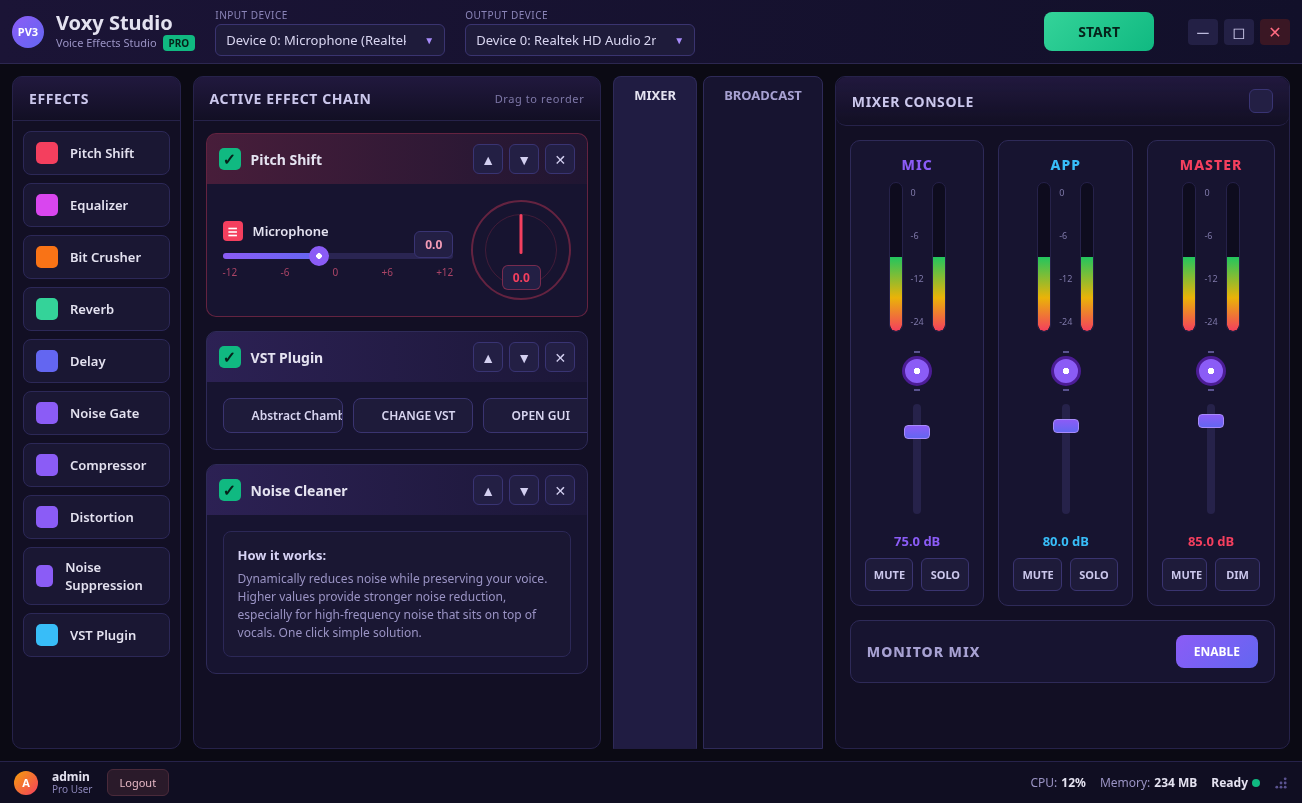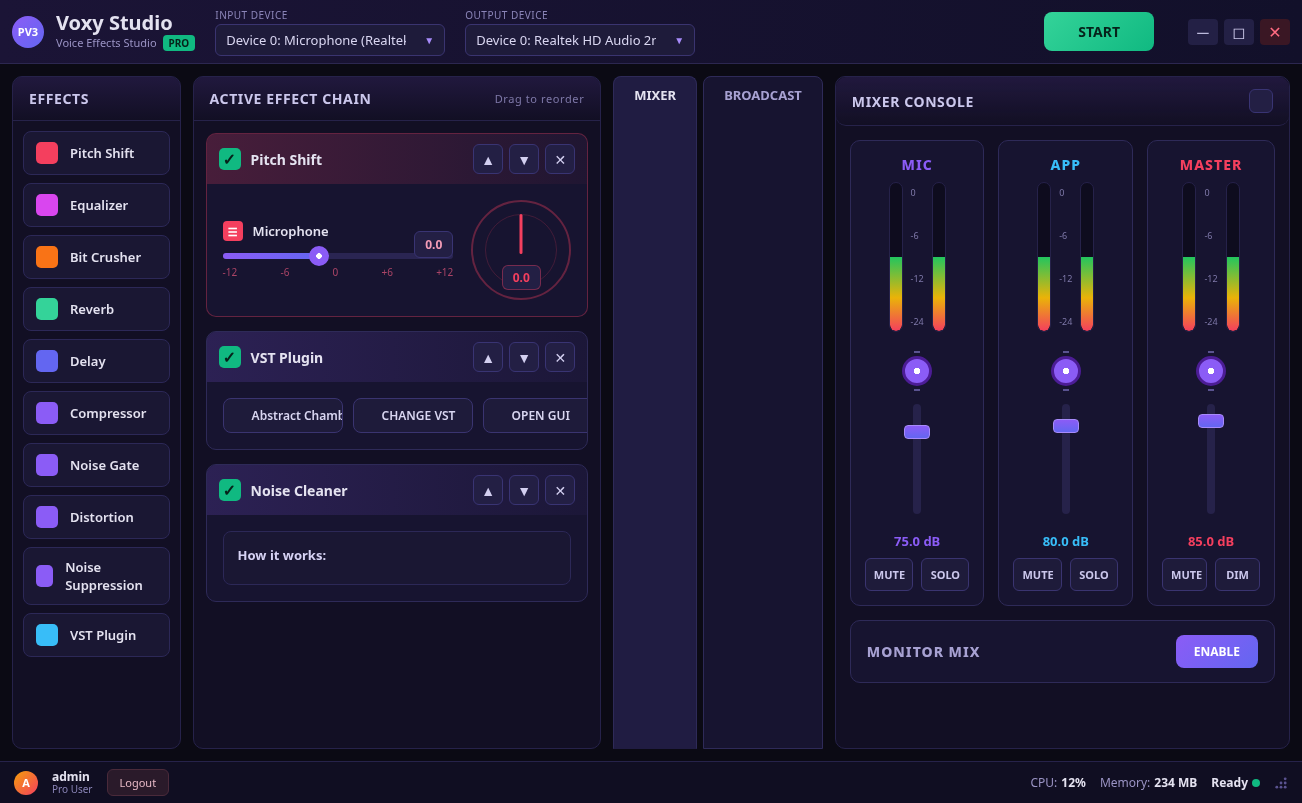--- a/index.html
+++ b/index.html
@@ -165,25 +165,25 @@
         <div class="ef-item">
           <div class="ef-swatch" style="background:#34d399"></div>
   <div class="ef-label">Reverb</div>
         </div>
         <div class="ef-item">
           <div class="ef-swatch" style="background:#6366f1"></div>
   <div class="ef-label">Delay</div>
         </div>
         <div class="ef-item">
           <div class="ef-swatch" style="background:#8b5cf6"></div>
+  <div class="ef-label">Noise Gate</div>
+        </div>
+        <div class="ef-item">
+          <div class="ef-swatch" style="background:#8b5cf6"></div>
   <div class="ef-label">Compressor</div>
-        </div>
-        <div class="ef-item">
-          <div class="ef-swatch" style="background:#8b5cf6"></div>
-  <div class="ef-label">Noise Gate</div>
         </div>
         <div class="ef-item">
           <div class="ef-swatch" style="background:#8b5cf6"></div>
   <div class="ef-label">Distortion</div>
         </div>
         <div class="ef-item">
           <div class="ef-swatch" style="background:#8b5cf6"></div>
   <div class="ef-label">Noise Suppression</div>
         </div>
         <div class="ef-item">
@@ -261,20 +261,21 @@
           <div class="title">Noise Cleaner</div>
           <div class="ctr">
             <div class="icon-btn">▲</div>
             <div class="icon-btn">▼</div>
             <div class="icon-btn">✕</div>
           </div>
         </div>
         <div class="card-body">
           <div class="info-box">
             <h4>How it works:</h4>
+            <p>Dynamically reduces noise while preserving your voice. Higher values provide stronger noise reduction, especially for high-frequency noise that sits on top of vocals. One click simple solution.</p>
           </div>
         </div>
       </div>
 
     </div>
   </div>
 
   <div class="right">
     <div class="tabs">
       <div class="tab active">MIXER</div>

